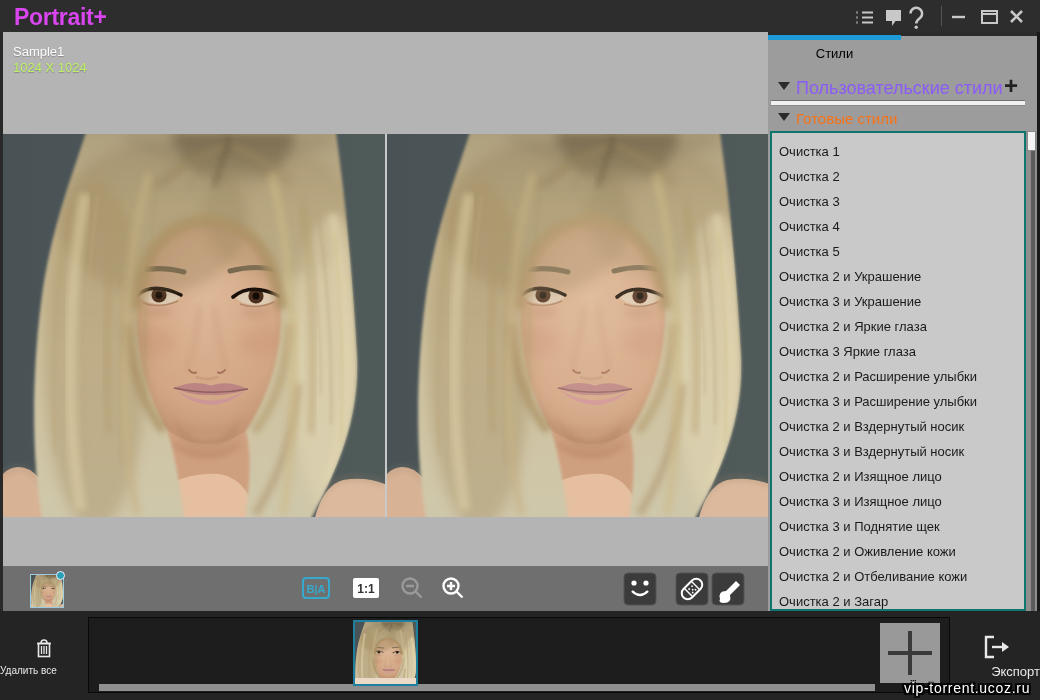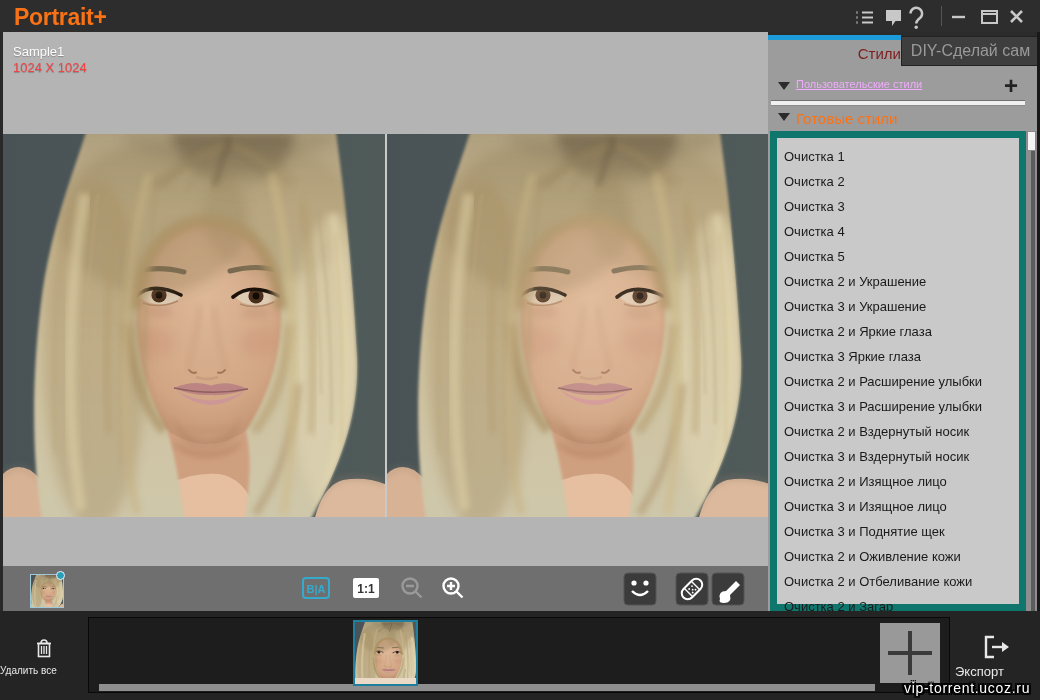--- a/index.html
+++ b/index.html
@@ -6,21 +6,21 @@
   html,body { width:1040px; height:700px; overflow:hidden; background:#242424;
     font-family:"Liberation Sans", sans-serif; }
   .abs { position:absolute; }
   #stage { position:relative; width:1040px; height:700px; }
 </style>
 </head>
 <body>
 <div id="stage">
 
   <div class="abs" style="left:0;top:0;width:1040px;height:32px;background:#2d2d2d;"></div>
-  <div class="abs" style="left:14px;top:4px;color:#f97316;font-size:23px;font-weight:bold;letter-spacing:-0.3px;">Portrait+</div>
+  <div class="abs" style="left:14px;top:4px;color:#d946ef;font-size:23px;font-weight:bold;letter-spacing:-0.3px;">Portrait+</div>
 
   <svg class="abs" style="left:850px;top:0;" width="190" height="32" viewBox="0 0 190 32">
     <g stroke="#c8c8c8" stroke-width="2" fill="none">
 
       <path d="M12 12.5 h11 M12 17.5 h11 M12 22.5 h11"></path>
       <path d="M6.5 12.5 h1 M6.5 17.5 h1 M6.5 22.5 h1" stroke-width="2.4"></path>
 
       <g fill="#c8c8c8" stroke="none">
           <path d="M36 10 h15 v11 h-5.5 l-3.5 5 v-5 h-6 z"></path>
         </g>
@@ -35,21 +35,21 @@
       <rect x="132" y="11" width="15" height="12" stroke-width="2"></rect>
       <path d="M132 14 h15" stroke-width="2"></path>
 
       <path d="M161 11 l11 11 M172 11 l-11 11" stroke-width="2.6"></path>
     </g>
   </svg>
 
   <div class="abs" style="left:0;top:32px;width:3px;height:579px;background:#292929;"></div>
   <div class="abs" style="left:3px;top:32px;width:765px;height:534px;background:#b4b4b4;"></div>
   <div class="abs" style="left:13px;top:44px;color:#fdfdfd;font-size:13px;text-shadow:0 1px 1px rgba(0,0,0,.25);">Sample1</div>
-  <div class="abs" style="left:13px;top:60px;color:#ef4444;font-size:13px;text-shadow:0 1px 1px rgba(0,0,0,.25);">1024 X 1024</div>
+  <div class="abs" style="left:13px;top:60px;color:#bef264;font-size:13px;text-shadow:0 1px 1px rgba(0,0,0,.25);">1024 X 1024</div>
 
   <div class="abs" style="left:3px;top:134px;width:382px;height:383px;overflow:hidden;">
     <svg width="382" height="383" viewBox="0 0 382 383">&nbsp;<use href="#portrait"></use></svg>
   </div>
   <div class="abs" style="left:385px;top:134px;width:2px;height:383px;background:#c9c9c9;"></div>
   <div class="abs" style="left:387px;top:134px;width:381px;height:383px;overflow:hidden;">
     <svg width="382" height="383" viewBox="0 0 382 383">
         <use href="#portrait"></use>
       <ellipse cx="204" cy="190" rx="78" ry="110" fill="#f3d7ba" opacity="0.16" filter="url(#blur6)"></ellipse>
       <path d="M173,256 Q208,277 243,256 Q228,270 208,271 Q188,270 173,256 Z" fill="#d89b9e" opacity="0.55"></path>
@@ -106,33 +106,32 @@
 
     <g transform="translate(108,18)">
       <path d="M-8 10 q-2-8 6-8 l10-10 4 4 -10 10 q2 8 -6 8 q-6 0 -4-4 z" fill="#fff"></path>
     </g>
   </svg>
 
   <div class="abs" style="left:768px;top:32px;width:272px;height:579px;background:#9c9c9c;"></div>
   <div class="abs" style="left:768px;top:32px;width:272px;height:4px;background:#2b2b2b;"></div>
 
   <div class="abs" style="left:768px;top:35px;width:133px;height:5px;background:#1d9ad8;"></div>
-  <div class="abs" style="left:768px;top:40px;width:133px;height:30px;background:#9c9c9c;color:#7f1d1d;font-size:15px;text-align:right;line-height:28px;">Стили</div>
-  <div class="abs" style="left:901px;top:36px;width:139px;height:30px;background:#3e3e3e;border:1px solid #222;color:#9a9a9a;font-size:16px;text-align:center;line-height:28px;">DIY-Сделай сам</div>
+  <div class="abs" style="left:768px;top:40px;width:133px;height:30px;background:#9c9c9c;color:#000000;font-size:13px;text-align:center;line-height:28px;">Стили</div>
 
   <div class="abs" style="left:778px;top:82px;width:0;height:0;border-left:6px solid transparent;border-right:6px solid transparent;border-top:8px solid #2b2b2b;"></div>
-  <div class="abs" style="left:796px;top:78px;color:#f0abfc;font-size:11px;text-decoration:underline;">Пользовательские стили</div>
+  <div class="abs" style="left:796px;top:78px;color:#8b5cf6;font-size:18px;">Пользовательские стили</div>
   <div class="abs" style="left:1004px;top:72px;color:#222;font-size:24px;font-weight:bold;">+</div>
 
   <div class="abs" style="left:771px;top:100px;width:254px;height:6px;background:#f0f0f0;border-top:1px solid #707070;border-bottom:1px solid #8a8a8a;"></div>
 
   <div class="abs" style="left:778px;top:113px;width:0;height:0;border-left:6px solid transparent;border-right:6px solid transparent;border-top:8px solid #2b2b2b;"></div>
   <div class="abs" style="left:796px;top:110px;color:#f97316;font-size:15px;">Готовые стили</div>
 
-  <div class="abs" style="left:770px;top:131px;width:256px;height:480px;background:#c9c9c9;border:7px solid #0f766e;color:#1a1a1a;font-size:13px;">
+  <div class="abs" style="left:770px;top:131px;width:256px;height:480px;background:#c9c9c9;border:2px solid #0f766e;color:#1a1a1a;font-size:13px;">
     <div style="padding:6px 0 0 7px;line-height:25px;">
       Очистка 1<br>Очистка 2<br>Очистка 3<br>Очистка 4<br>Очистка 5<br>
       Очистка 2 и Украшение<br>Очистка 3 и Украшение<br>
       Очистка 2 и Яркие глаза<br>Очистка 3 Яркие глаза<br>
       Очистка 2 и Расширение улыбки<br>Очистка 3 и Расширение улыбки<br>
       Очистка 2 и Вздернутый носик<br>Очистка 3 и Вздернутый носик<br>
       Очистка 2 и Изящное лицо<br>Очистка 3 и Изящное лицо<br>
       Очистка 3 и Поднятие щек<br>Очистка 2 и Оживление кожи<br>
       Очистка 2 и Отбеливание кожи<br>Очистка 2 и Загар
     </div>
@@ -168,21 +167,21 @@
   <div class="abs" style="left:888px;top:651px;width:44px;height:4px;background:#3a3a3a;"></div>
   <div class="abs" style="left:908px;top:631px;width:4px;height:44px;background:#3a3a3a;"></div>
 
   <svg class="abs" style="left:982px;top:634px;" width="28" height="26" viewBox="0 0 28 26">
     <g stroke="#e8e8e8" stroke-width="2.4" fill="none">
       <path d="M12 3 h-8 v20 h8"></path>
       <path d="M10 13 h12"></path>
     </g>
     <path d="M20 8 l7 5 -7 5 z" fill="#e8e8e8"></path>
   </svg>
-  <div class="abs" style="left:955px;top:664px;width:85px;text-align:left;color:#e8e8e8;font-size:13px;">Экспорт</div>
+  <div class="abs" style="left:955px;top:664px;width:85px;text-align:right;color:#e8e8e8;font-size:13px;">Экспорт</div>
 
   <div class="abs" style="left:904px;top:680px;color:#fff;font-size:14px;font-weight:normal;letter-spacing:0.7px;white-space:nowrap;text-shadow:-2px -2px 0 #000,2px -2px 0 #000,-2px 2px 0 #000,2px 2px 0 #000,-2px 0 0 #000,2px 0 0 #000,0 -2px 0 #000,0 2px 0 #000;">vip-torrent.ucoz.ru</div>
 
   <svg width="0" height="0" style="position:absolute">
     <defs>
       <filter id="blur2" x="-30%" y="-30%" width="160%" height="160%">
           <feGaussianBlur stdDeviation="1.6"></feGaussianBlur>
         </filter>
       <filter id="blur3" x="-30%" y="-30%" width="160%" height="160%">
           <feGaussianBlur stdDeviation="3"></feGaussianBlur>

